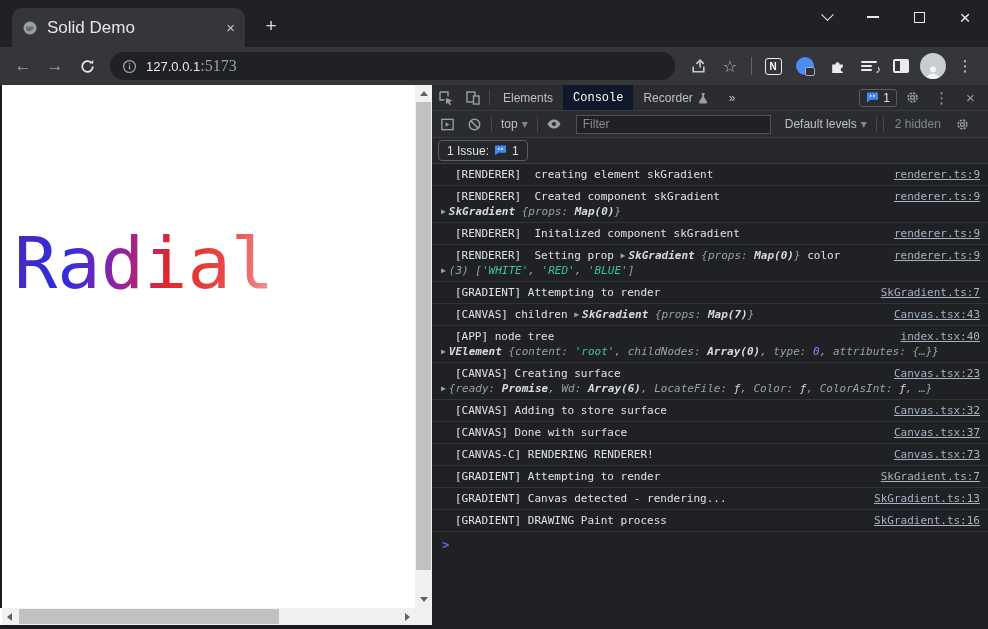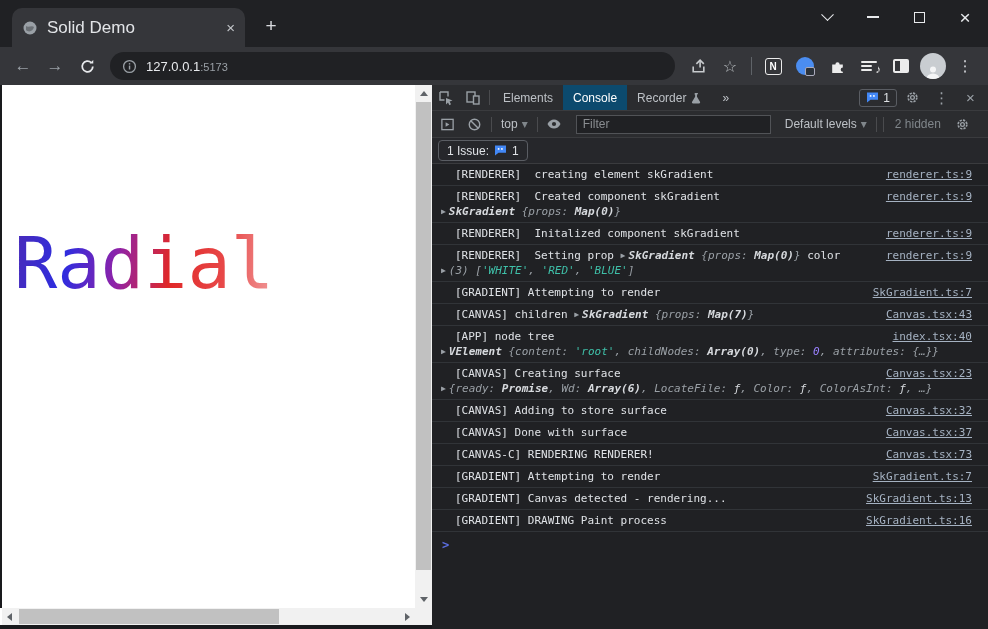--- a/index.html
+++ b/index.html
@@ -23,21 +23,21 @@
   .maxsq { width:11px; height:11px; border:1.6px solid #e8eaed; }
   .wclose { color:#e8eaed; font-size:19px; line-height:1; }
 
   
   .toolbar { height:38px; background:#35363a; display:flex; align-items:center; padding:0 8px; gap:2px; }
   .navbtn { width:30px; height:30px; display:flex; align-items:center; justify-content:center;
             color:#9aa0a6; font-size:17px; }
   .addressbar { flex:1; height:28px; background:#202124; border-radius:14px; margin:0 6px;
                 display:flex; align-items:center; padding:0 12px; gap:9px; }
   .url-host { color:#e8eaed; font-size:13px; }
-  .url-port { color:#9aa0a6; font-size:11px; }
+  .url-port { color:#9aa0a6; font-size:16px;font-family:Liberation Serif, serif; }
   .tbicon { width:30px; height:30px; display:flex; align-items:center; justify-content:center; color:#c8cbce; }
   .tbsep { width:1px; height:18px; background:#5f6368; margin:0 4px; }
   .star { font-size:16px; color:#b9bdc1; }
   .dots { color:#dadce0; font-size:15px; letter-spacing:0; }
   .notion { width:17px; height:17px; border:1.6px solid #ececec; border-radius:3px; color:#fff;
             font-size:10px; font-weight:bold; display:flex; align-items:center; justify-content:center; }
   .lockext { width:18px; height:18px; border-radius:50%; background:#4b8df0; position:relative; }
   .lockext::after { content:""; position:absolute; right:-1px; bottom:-1px; width:8px; height:7px;
                     background:#2b3138; border:1px solid #aab; border-radius:2px; }
   .panelicon { width:16px; height:14px; background:#ececec; border-radius:2px; position:relative; }
@@ -68,38 +68,38 @@
   .arr-left  { left:5px; top:5px; border-top:4px solid transparent; border-bottom:4px solid transparent; border-right:5px solid #5f6368; }
   .arr-right { right:5px; top:5px; border-top:4px solid transparent; border-bottom:4px solid transparent; border-left:5px solid #5f6368; }
 
   
   .devtools { flex:1; display:flex; flex-direction:column; background:#202124; min-width:0; }
   .dt-tabs { height:26px; background:#2b2c2f; border-bottom:1px solid #3a3b3e; display:flex;
              align-items:center; font-size:12px; color:#bdc1c6; }
   .dt-iconbtn { width:27px; height:100%; display:flex; align-items:center; justify-content:center; }
   .dt-sep { width:1px; height:15px; background:#4a4b4e; margin:0 3px; }
   .dt-tab { height:100%; display:flex; align-items:center; padding:0 10px; gap:5px; white-space:nowrap; }
-  .dt-tab.active { background:#0c4a6e; color:#fff; }
+  .dt-tab.active { background:#0f172a; color:#fff;font-family:Liberation Mono, monospace; }
   .dt-right { margin-left:auto; display:flex; align-items:center; gap:2px; padding-right:4px; }
   .count-badge { display:inline-flex; align-items:center; gap:4px; border:1px solid #5a5d63; border-radius:3px;
                  padding:1px 6px; color:#dfe2e6; }
   .dt-filter { height:27px; background:#2b2c2f; border-bottom:1px solid #3a3b3e; display:flex;
                align-items:center; font-size:12px; color:#bdc1c6; padding-left:2px; }
   .ctx { display:flex; align-items:center; gap:4px; padding:0 6px; }
   .filter-input { width:195px; height:19px; background:#202124; border:1px solid #515357; color:#dfe2e6;
                   font-size:12px; padding:0 6px; margin:0 8px; outline:none; }
   .filter-input::placeholder { color:#8a8d91; }
   .dim { color:#80868b; }
   .dt-issue { height:26px; background:#26272b; border-bottom:1px solid #3a3b3e; display:flex;
               align-items:center; padding-left:6px; font-size:12px; }
   .issue-badge { display:inline-flex; align-items:center; gap:5px; border:1px solid #5a5d63; border-radius:4px;
                  padding:2.5px 8px; color:#dfe2e6; }
   .dt-console { flex:1; overflow:hidden; font-family:"DejaVu Sans Mono", monospace; font-size:11px; }
   .crow { display:flex; justify-content:space-between; align-items:flex-start;
-          border-bottom:1px solid #313438; padding:3px 16px 3px 23px; line-height:15px; }
+          border-bottom:1px solid #313438; padding:3px 8px 3px 23px; line-height:15px; }
   .cmsg { min-width:0; }
   .cline { white-space:nowrap; }
   .cline-sub { margin-left:-14px; }
   .seg-plain { color:#dfe2e6; white-space:pre; }
   .seg-dim   { color:#9aa0a6; font-style:italic; white-space:pre; }
   .seg-cls   { color:#d7dade; font-style:italic; font-weight:bold; white-space:pre; }
   .seg-str   { color:#3fc0a9; font-style:italic; white-space:pre; }
   .seg-num   { color:#9980ff; font-style:italic; white-space:pre; }
   .seg-fn    { color:#d7dade; font-style:italic; white-space:pre; }
   .seg-tri   { color:#9aa0a6; font-size:8px; margin-right:3px; white-space:pre; vertical-align:1px; }

